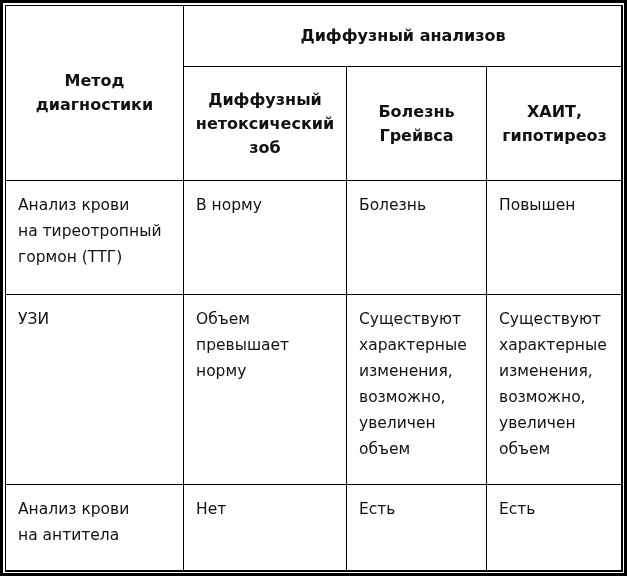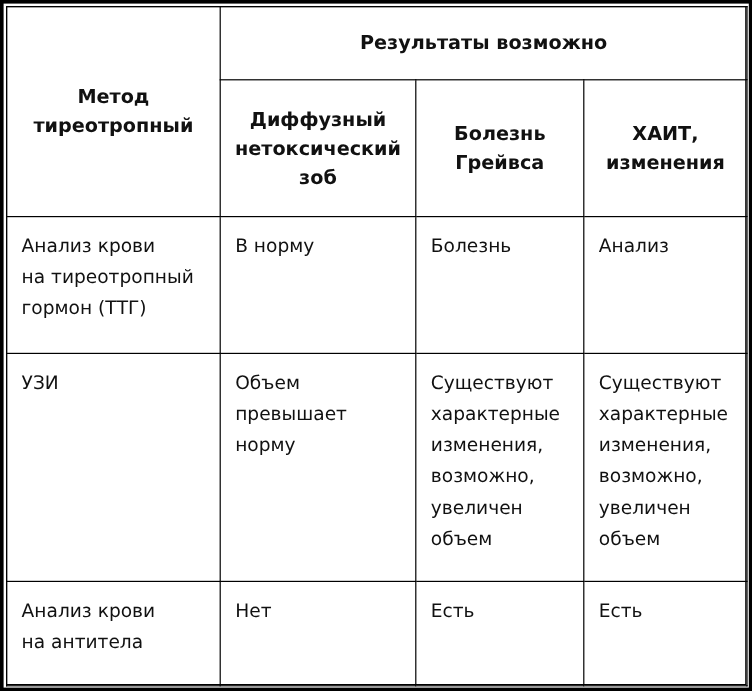--- a/index.html
+++ b/index.html
@@ -50,50 +50,50 @@
   <colgroup>
     <col class="col0">
       <col class="col1">
       <col class="col2">
       <col class="col3">
   </colgroup>
   <thead>
     <tr class="h1">
       <th rowspan="2">
         <span class="txt">Метод
-тиреотропный</span>
+диагностики</span>
       </th>
       <th colspan="3">
-        <span class="txt">Результаты возможно</span>
+        <span class="txt">Диффузный анализов</span>
       </th>
     </tr>
     <tr class="h2">
       <th>
         <span class="txt">Диффузный
 нетоксический
 зоб</span>
       </th>
       <th>
         <span class="txt">Болезнь
 Грейвса</span>
       </th>
       <th>
         <span class="txt">ХАИТ,
-изменения</span>
+гипотиреоз</span>
       </th>
     </tr>
   </thead>
   <tbody>
     <tr class="r1">
       <td class="txt">Анализ крови
 на тиреотропный
 гормон (ТТГ)</td>
       <td class="txt">В норму</td>
       <td class="txt">Болезнь</td>
-      <td class="txt">Анализ</td>
+      <td class="txt">Повышен</td>
     </tr>
     <tr class="r2">
       <td class="txt">УЗИ</td>
       <td class="txt">Объем
 превышает
 норму</td>
       <td class="txt">Существуют
 характерные
 изменения,
 возможно,

